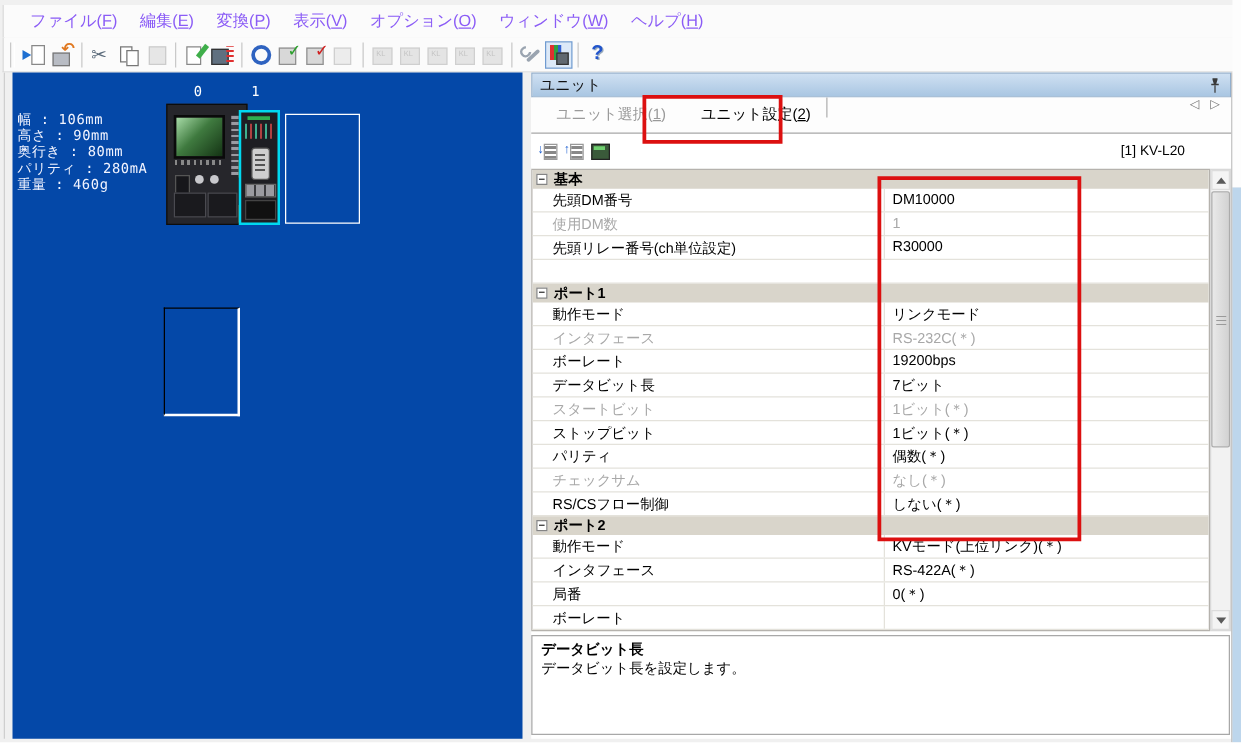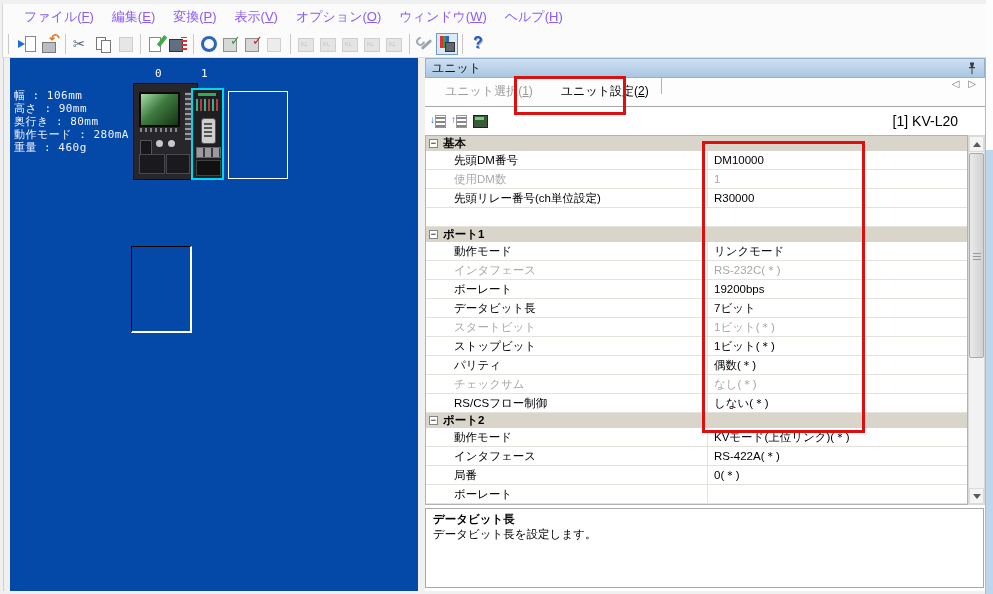--- a/index.html
+++ b/index.html
@@ -98,30 +98,30 @@
   .tab-arrows{margin-left:auto;margin-right:6px;font-size:10px;color:#777;letter-spacing:3px;}
   .panel-toolbar{position:absolute;left:0;top:50px;width:100%;height:26px;box-sizing:border-box;
     display:flex;align-items:center;padding:0 5px;background:#fff;}
   .mi{width:17px;height:16px;position:relative;margin-right:4px;flex:none;}
   .mi-expand::before,.mi-collapse::before{content:'';position:absolute;right:1px;top:2px;width:9px;height:11px;
     background:repeating-linear-gradient(0deg,#888 0 2px,#fff 2px 4px);border:1px solid #999;}
   .mi-expand::after{content:'↓';position:absolute;left:0;top:1px;color:#1d5fd1;font-size:10px;font-weight:bold;}
   .mi-collapse::after{content:'↑';position:absolute;left:0;top:1px;color:#1d5fd1;font-size:10px;font-weight:bold;}
   .mi-write::before{content:'';position:absolute;left:1px;top:2px;width:13px;height:11px;background:#3a5a3a;border:1px solid #222;}
   .mi-write::after{content:'';position:absolute;left:3px;top:4px;width:9px;height:3px;background:#6fd06f;}
-  .unit-label{margin-left:auto;margin-right:22px;font-size:14px;color:#000;}
+  .unit-label{margin-left:auto;margin-right:32px;font-size:11px;color:#000;}
 
   
   .settings{position:absolute;left:0;top:77px;width:543px;height:370px;box-sizing:border-box;
     border:1px solid #b5b2ad;background:#fff;overflow:hidden;font-size:11.5px;}
   .grp{height:15px;background:#d9d5cb;display:flex;align-items:center;font-weight:bold;color:#000;}
   .cbox{width:9px;height:9px;box-sizing:border-box;border:1px solid #848484;background:#fff;color:#333;
     font-size:9px;line-height:6px;text-align:center;margin:0 5px 0 3px;flex:none;}
   .srow{height:19px;box-sizing:border-box;display:flex;border-bottom:1px solid #e4e2db;}
-  .cell-label{width:282px;box-sizing:border-box;padding-left:28px;border-right:1px solid #e4e2db;
+  .cell-label{width:282px;box-sizing:border-box;padding-left:16px;border-right:1px solid #e4e2db;
     display:flex;align-items:center;color:#000;white-space:nowrap;overflow:hidden;}
   .cell-value{flex:1;padding-left:6px;display:flex;align-items:center;color:#000;white-space:nowrap;overflow:hidden;}
   .dim .cell-label,.dim .cell-value{color:#a8a8a8;}
 
   
   .vscroll{position:absolute;left:543px;top:77px;width:17px;height:370px;box-sizing:border-box;
     background:#f2f2f2;border:1px solid #d9d9d9;}
   .sb-btn{position:absolute;left:0;width:15px;height:16px;background:#f4f4f4;border:1px solid #dcdcdc;
     box-sizing:border-box;display:flex;align-items:center;justify-content:center;}
   .sb-up{top:0;} .sb-down{bottom:0;}
@@ -189,21 +189,21 @@
       <div class="tbi ic-wrench"></div>
       <div class="tbi ic-unit-editor active"></div>
       <div class="tb-sep"></div>
       <div class="tbi ic-help"></div>
     </div>
 
   <div class="canvas">
     <div class="specs">幅 : 106mm
 高さ : 90mm
 奥行き : 80mm
-動作モード : 280mA
+パリティ : 280mA
 重量 : 460g</div>
     <div class="slot-label l0">0</div>
     <div class="slot-label l1">1</div>
 
     <div class="device0">
       <div class="d0-lcd"></div>
       <div class="d0-dots"></div>
       <div class="d0-conn"></div>
       <div class="d0-btn1"></div>
       <div class="d0-btn2"></div>

